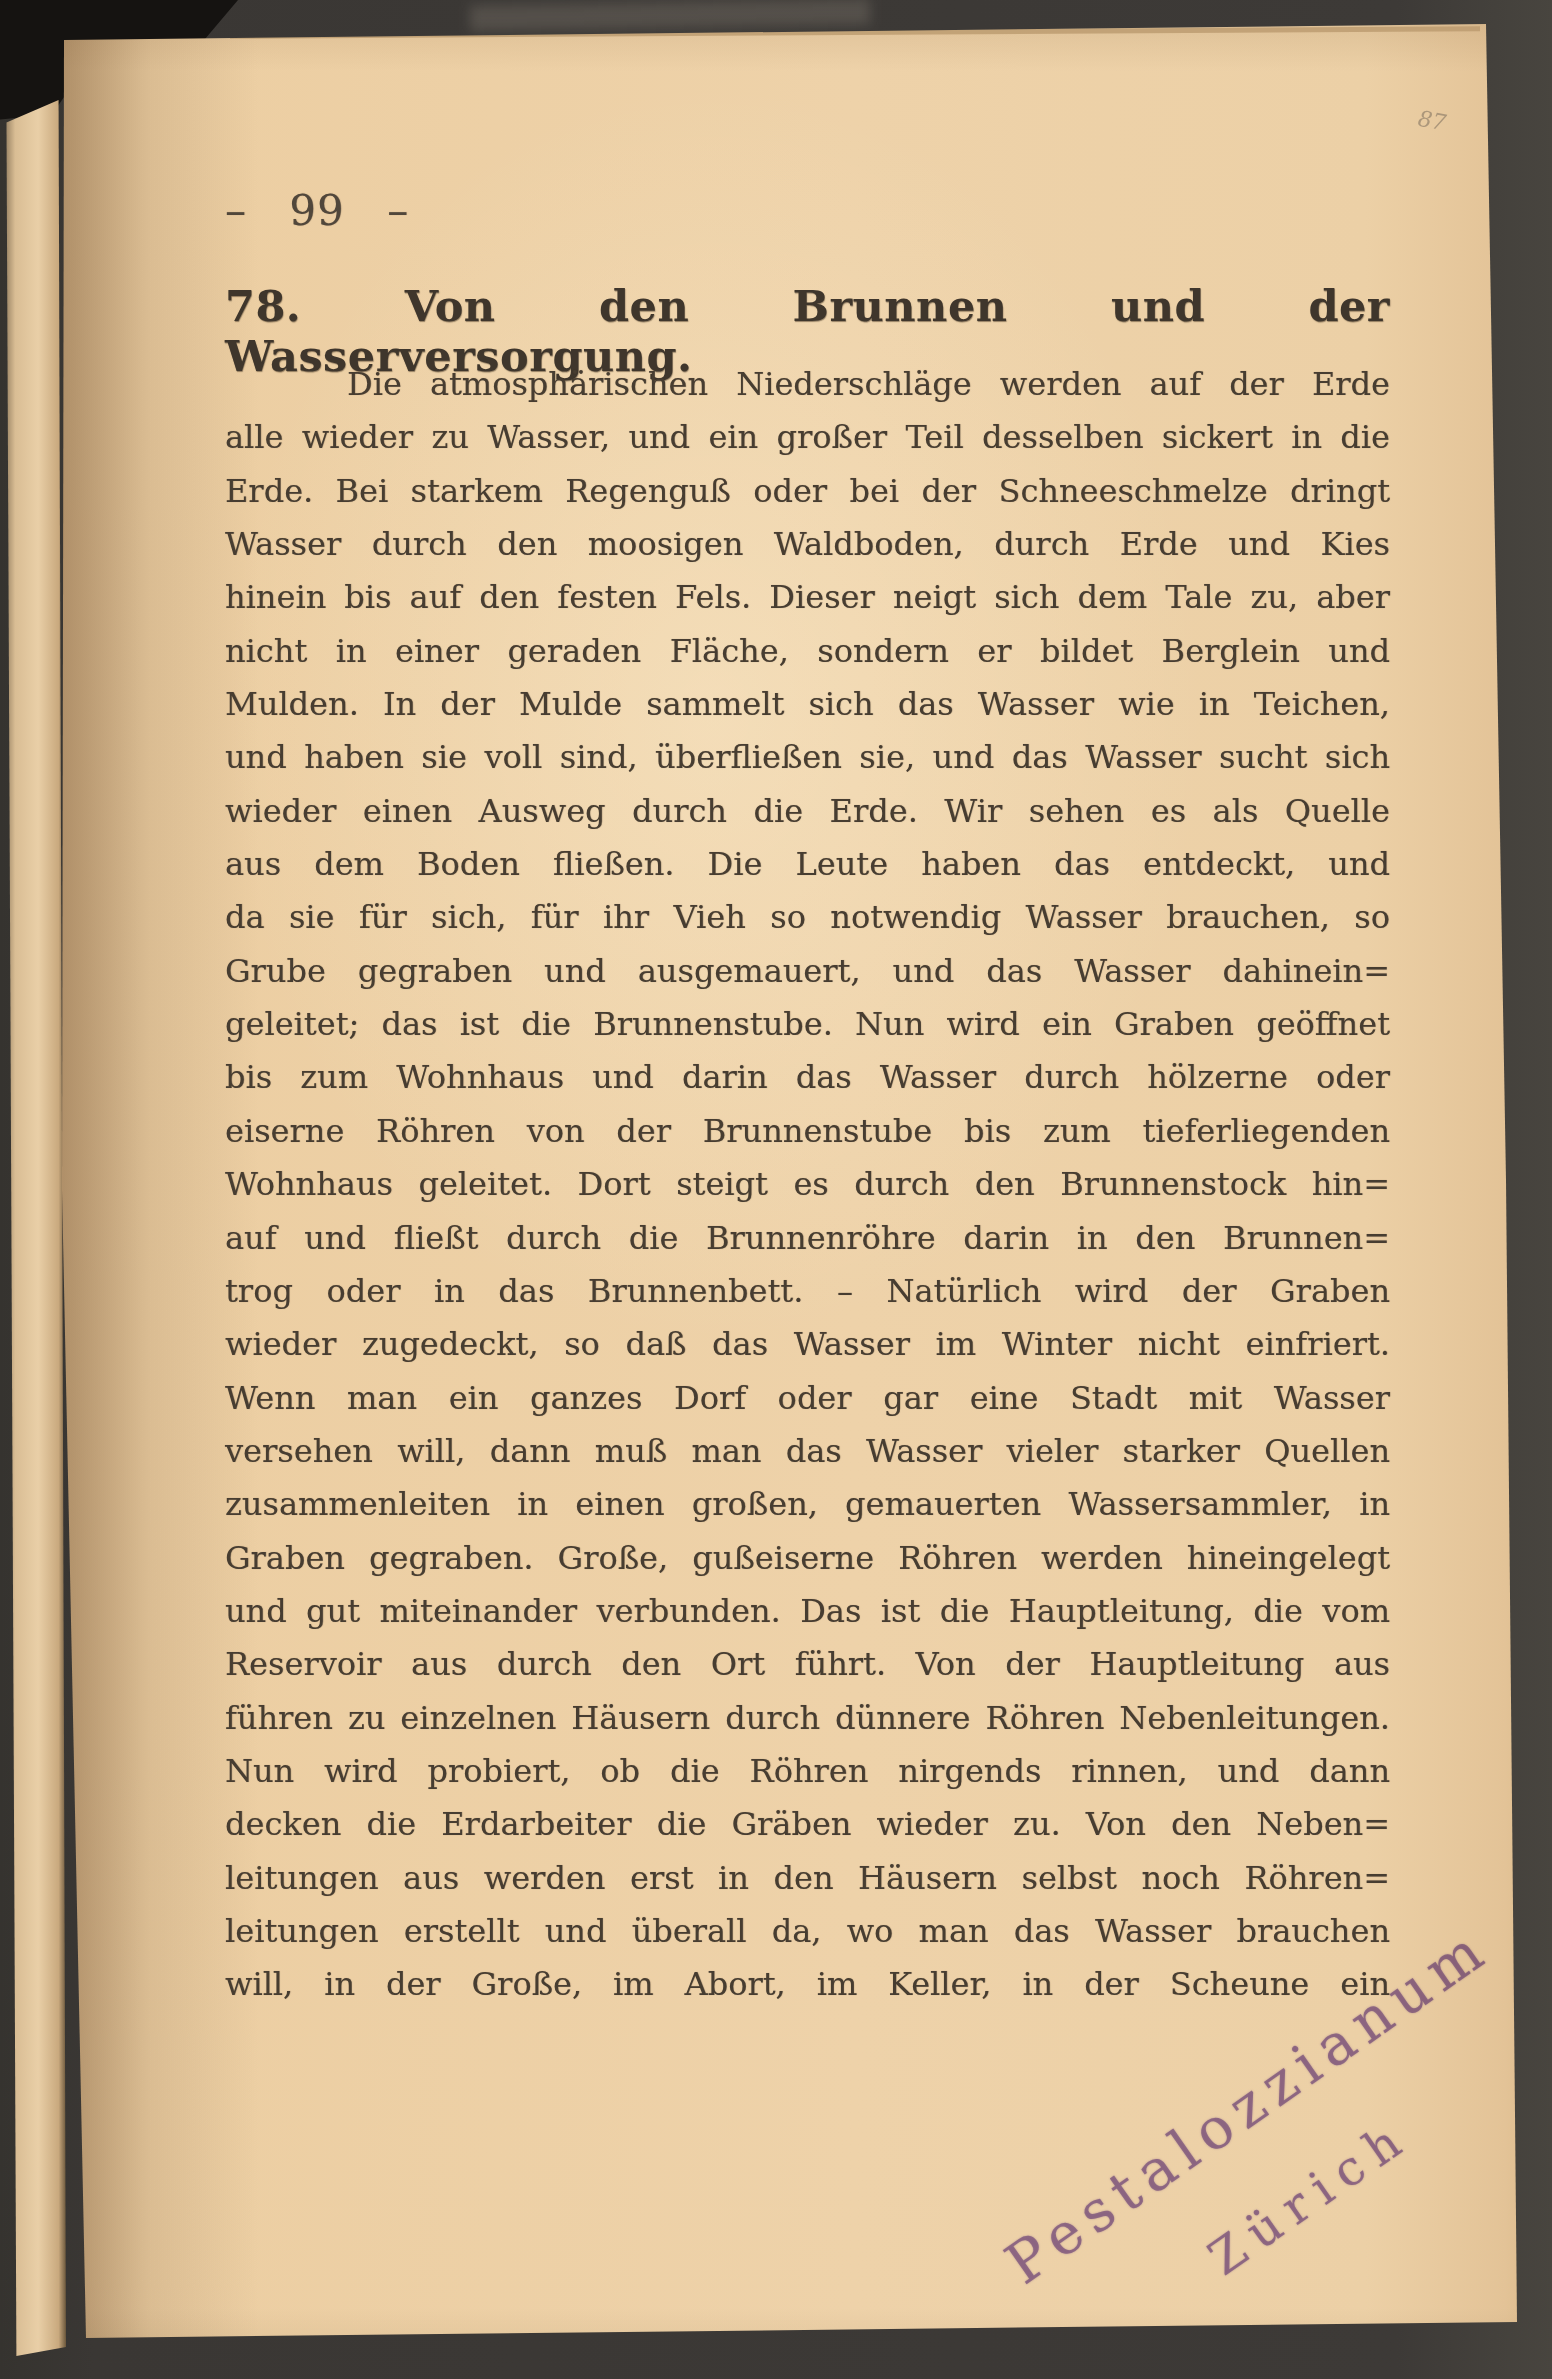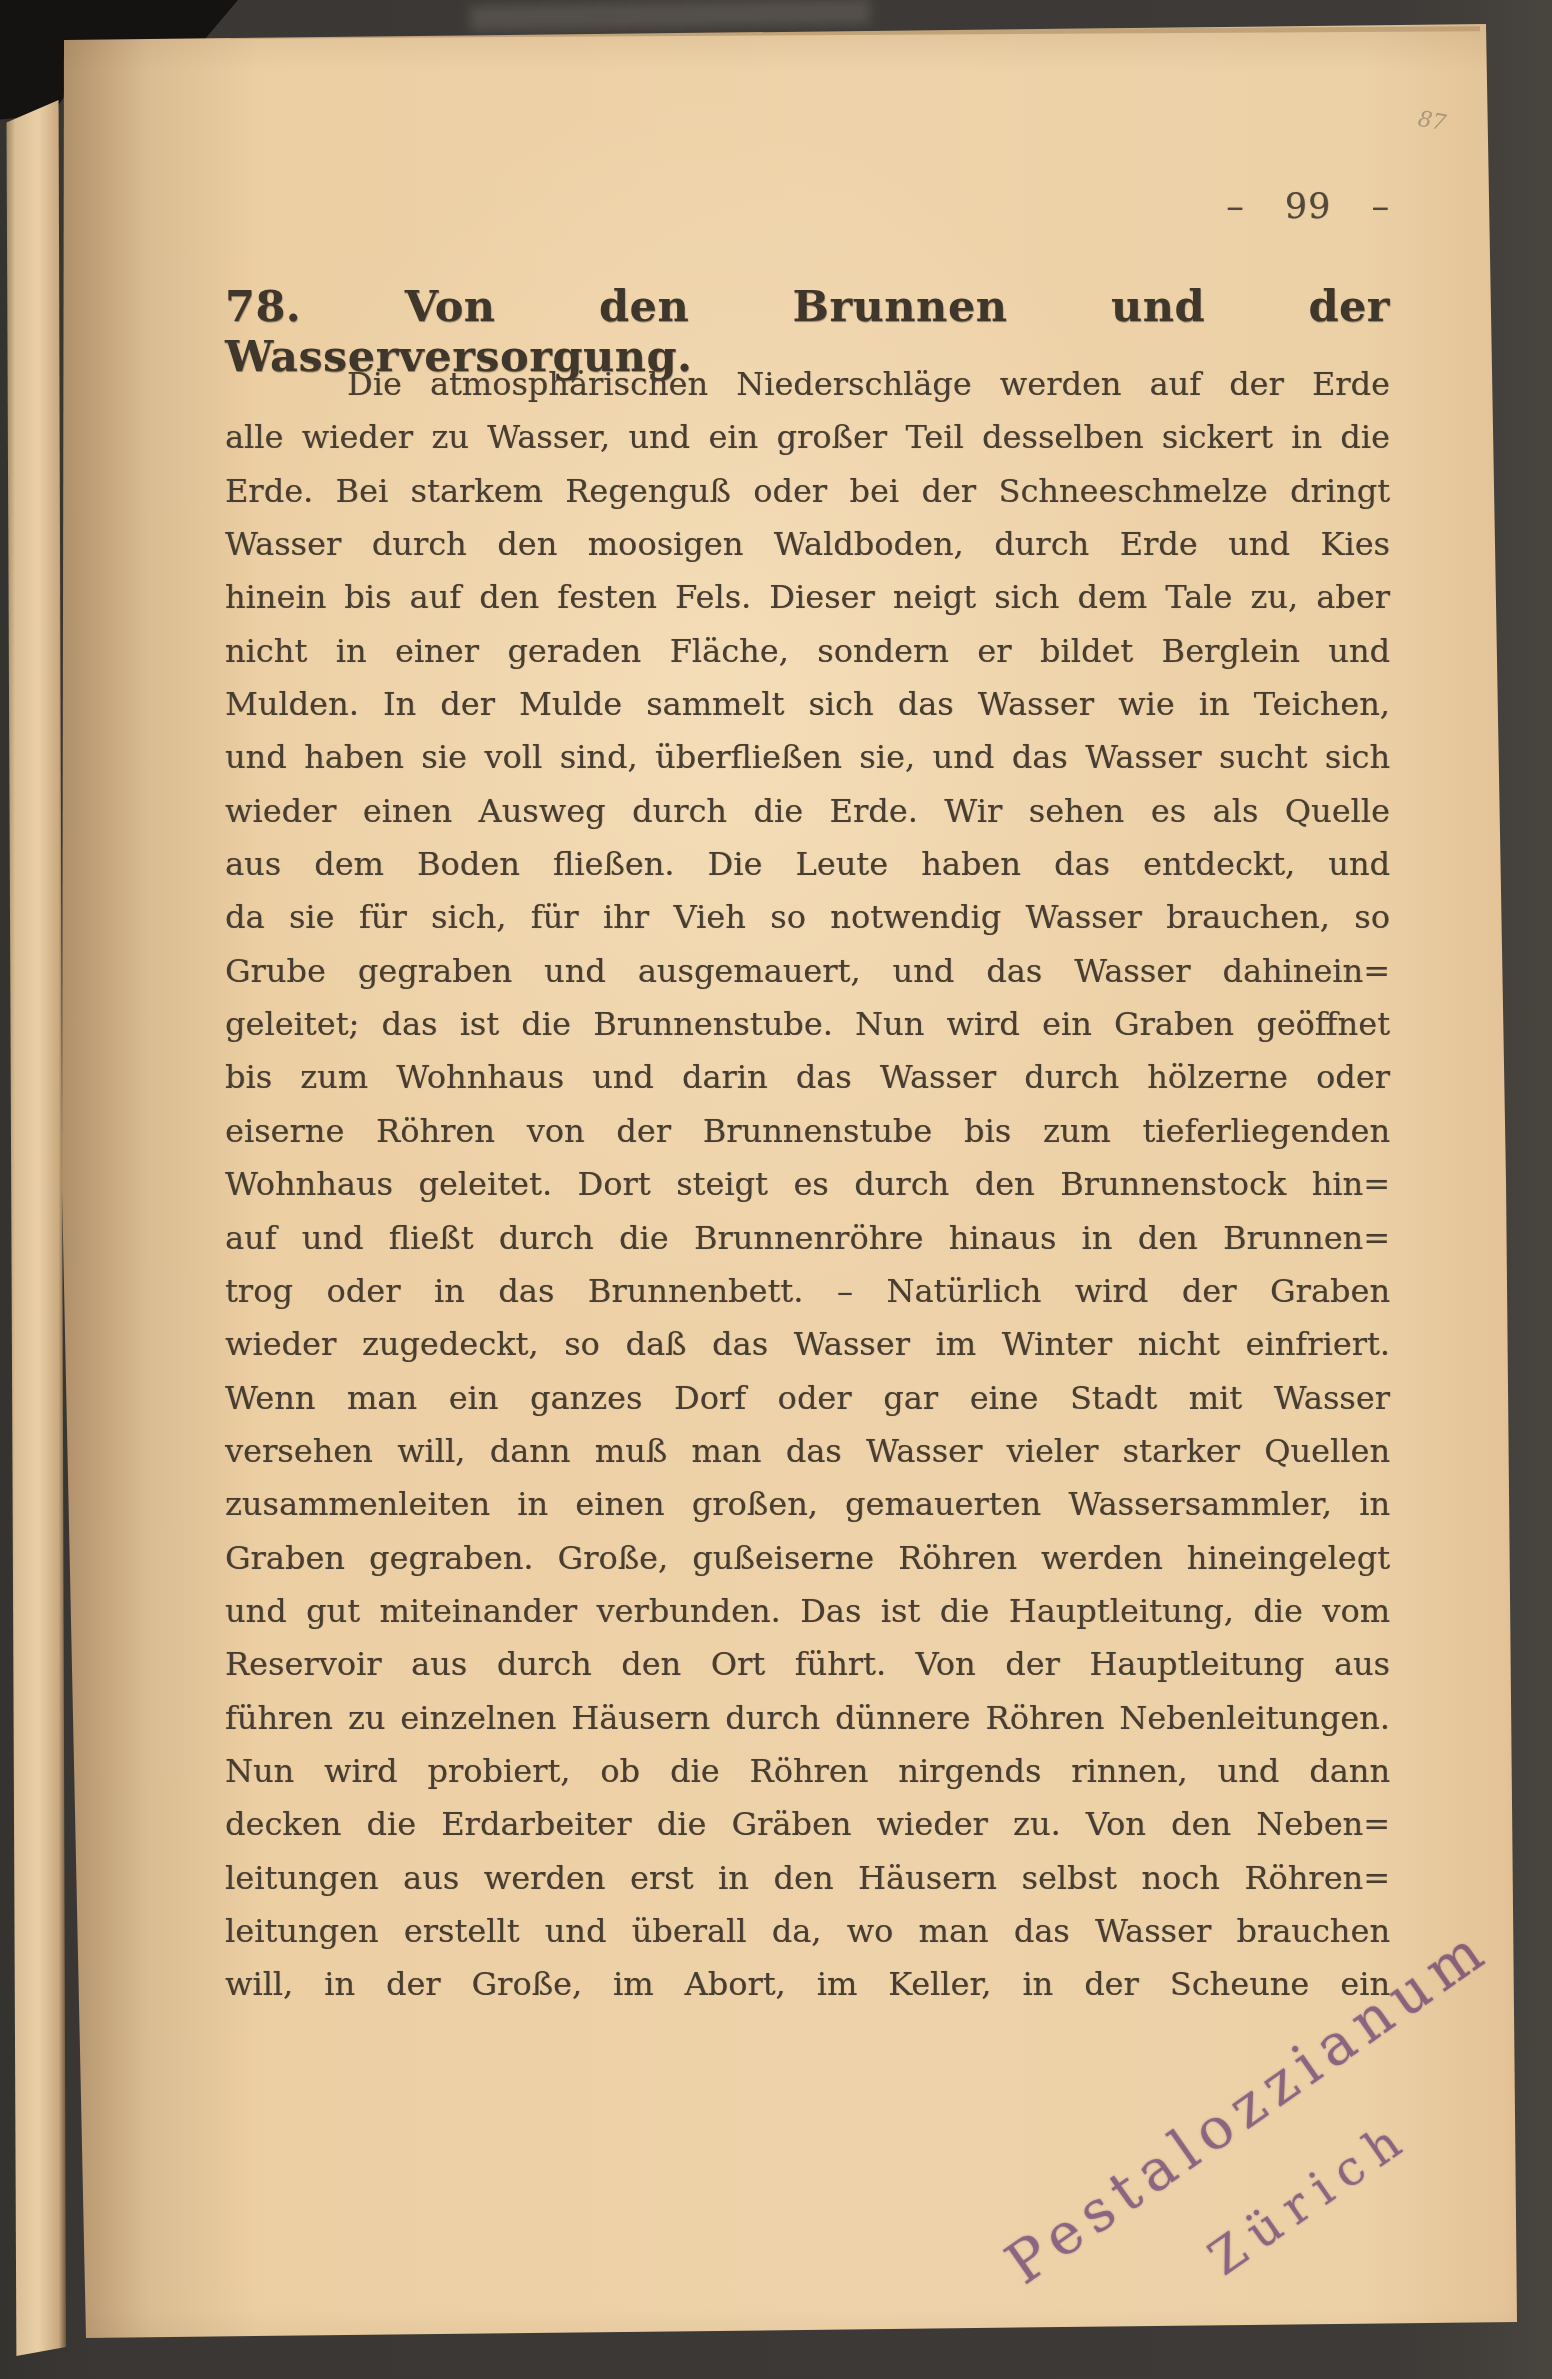--- a/index.html
+++ b/index.html
@@ -51,22 +51,22 @@
   }
   
   .behind-edge{
     position:absolute;left:230px;top:30px;width:1250px;height:5px;
     background:rgba(186,154,110,0.8);
     transform:rotate(-0.35deg);
   }
 
   .page-number{
     position:absolute;left:225px;top:186px;width:1165px;
-    text-align:right;
-    font-size:35px;color:#51473b;
+    text-align:left;
+    font-size:42px;color:#51473b;
     word-spacing:28px;letter-spacing:1px;
     text-shadow:0.4px 0.4px 0.8px rgba(70,55,40,0.45);
   }
   .heading{
     position:absolute;left:225px;top:281px;width:1165px;
     font-size:43px;font-weight:bold;color:#3f362c;
     text-align:justify;text-align-last:justify;
     letter-spacing:0.5px;
     text-shadow:0.5px 0.5px 1px rgba(60,45,30,0.5);
     white-space:normal;
@@ -132,21 +132,21 @@
         <div class="line">Mulden. In der Mulde sammelt sich das Wasser wie in Teichen,</div>
         <div class="line">und haben sie voll sind, überfließen sie, und das Wasser sucht sich</div>
         <div class="line">wieder einen Ausweg durch die Erde. Wir sehen es als Quelle</div>
         <div class="line">aus dem Boden fließen. Die Leute haben das entdeckt, und</div>
         <div class="line">da sie für sich, für ihr Vieh so notwendig Wasser brauchen, so</div>
         <div class="line">Grube gegraben und ausgemauert, und das Wasser dahinein=</div>
         <div class="line">geleitet; das ist die Brunnenstube. Nun wird ein Graben geöffnet</div>
         <div class="line">bis zum Wohnhaus und darin das Wasser durch hölzerne oder</div>
         <div class="line">eiserne Röhren von der Brunnenstube bis zum tieferliegenden</div>
         <div class="line">Wohnhaus geleitet. Dort steigt es durch den Brunnenstock hin=</div>
-        <div class="line">auf und fließt durch die Brunnenröhre hinaus in den Brunnen=</div>
+        <div class="line">auf und fließt durch die Brunnenröhre darin in den Brunnen=</div>
         <div class="line">trog oder in das Brunnenbett. – Natürlich wird der Graben</div>
         <div class="line">wieder zugedeckt, so daß das Wasser im Winter nicht einfriert.</div>
         <div class="line">Wenn man ein ganzes Dorf oder gar eine Stadt mit Wasser</div>
         <div class="line">versehen will, dann muß man das Wasser vieler starker Quellen</div>
         <div class="line">zusammenleiten in einen großen, gemauerten Wassersammler, in</div>
         <div class="line">Graben gegraben. Große, gußeiserne Röhren werden hineingelegt</div>
         <div class="line">und gut miteinander verbunden. Das ist die Hauptleitung, die vom</div>
         <div class="line">Reservoir aus durch den Ort führt. Von der Hauptleitung aus</div>
         <div class="line">führen zu einzelnen Häusern durch dünnere Röhren Nebenleitungen.</div>
         <div class="line">Nun wird probiert, ob die Röhren nirgends rinnen, und dann</div>

